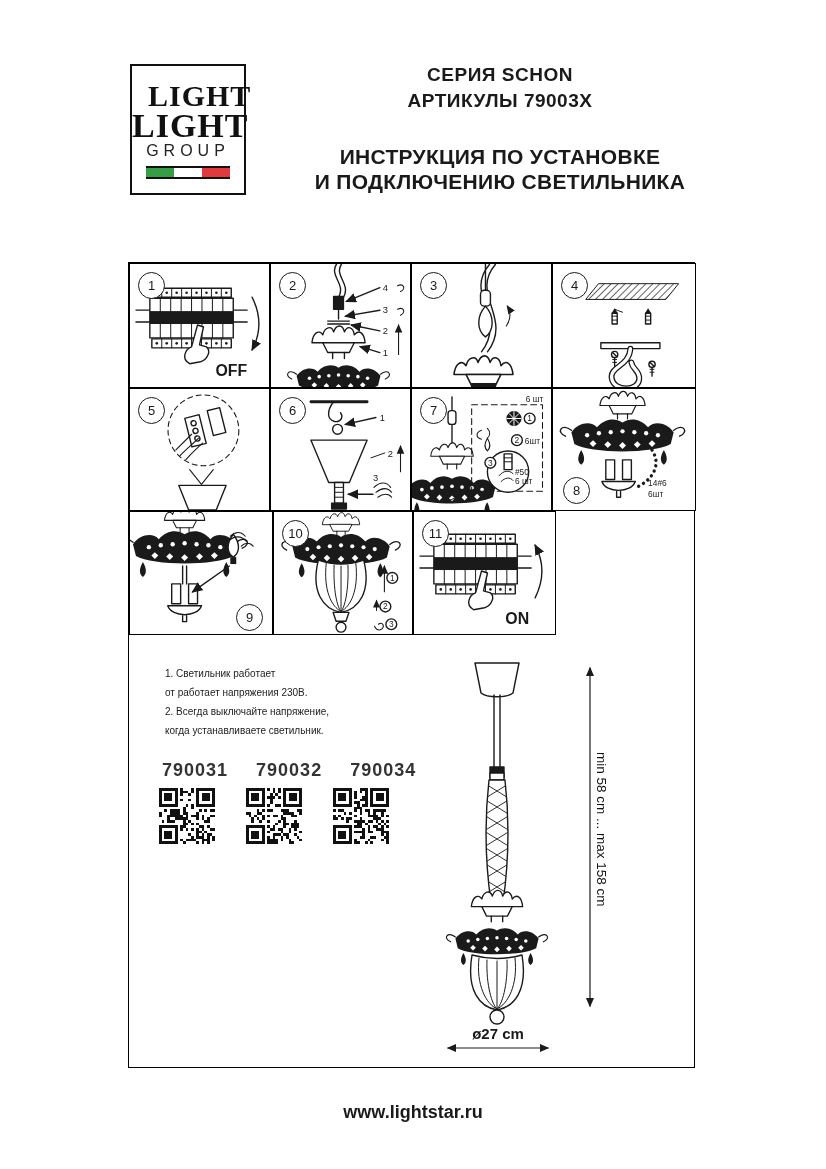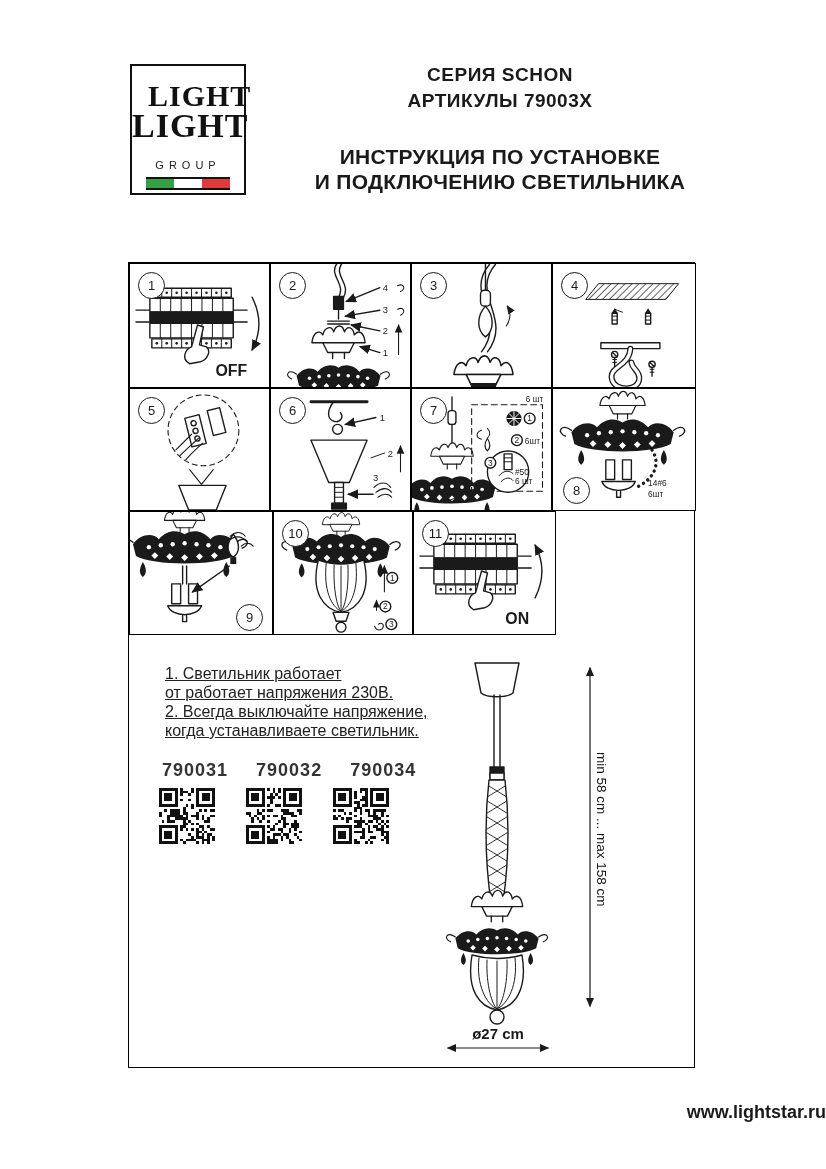--- a/index.html
+++ b/index.html
@@ -5,21 +5,21 @@
   html,body{margin:0;padding:0;background:#fff;}
   .page{position:relative;width:826px;height:1169px;background:#fff;overflow:hidden;
         font-family:"Liberation Sans",sans-serif;color:#1a1a1a;}
   
   .logo-box{position:absolute;left:130px;top:64px;width:116px;height:131px;
             border:2px solid #111;background:#fff;text-align:center;box-sizing:border-box;}
   .logo-l1{margin-top:16px;font-family:"Liberation Serif",serif;font-weight:bold;
            font-size:30px;line-height:28px;letter-spacing:1px;color:#111;padding-left:16px;}
   .logo-l2{font-family:"Liberation Serif",serif;font-weight:bold;font-size:34px;
            line-height:32px;letter-spacing:1px;color:#111;}
-  .logo-l3{font-size:11px;letter-spacing:5px;margin-top:17px;color:#222;}
+  .logo-l3{font-size:16px;letter-spacing:5px;margin-top:0;color:#222;}
   .flag{width:84px;height:9px;margin:6px auto 0;border-top:2px solid #111;
         border-bottom:2px solid #111;display:flex;}
   .flag span{flex:1;}
   .title-block{position:absolute;left:300px;top:62px;width:400px;text-align:center;
                font-weight:bold;color:#1a1a1a;}
   .title-series{font-size:19px;letter-spacing:.5px;line-height:26px;}
   .title-articles{font-size:19px;letter-spacing:.5px;line-height:26px;}
   .title-instr{margin-top:30px;font-size:21px;letter-spacing:.3px;line-height:25px;}
   
   .sheet{position:absolute;left:128px;top:262px;width:567px;height:806px;
@@ -27,28 +27,28 @@
   .panel{position:absolute;border:1px solid #000;background:#fff;box-sizing:border-box;overflow:hidden;}
   .stepnum{position:absolute;width:25px;height:25px;border:1.4px solid #1a1a1a;border-radius:50%;
            text-align:center;line-height:25px;font-size:13px;background:#fff;z-index:2;}
   svg.art{position:absolute;left:0;top:0;width:100%;height:100%;}
   .ink{stroke:#1a1a1a;fill:none;stroke-width:1.4;stroke-linecap:round;stroke-linejoin:round;}
   text{font-family:"Liberation Sans",sans-serif;fill:#1a1a1a;stroke:none;}
   text.big{font-size:16px;font-weight:bold;}
   text.lbl{font-size:9.5px;}
   text.sm{font-size:8.5px;}
   
-  .notes{position:absolute;left:165px;top:664px;font-size:16px;line-height:19px;color:#222;text-decoration:underline;}
+  .notes{position:absolute;left:165px;top:664px;font-size:10px;line-height:19px;color:#222;}
   .products{position:absolute;left:162px;top:760px;display:flex;gap:28px;
             font-size:18px;font-weight:bold;letter-spacing:1px;color:#333;}
   .qrrow{position:absolute;left:159px;top:788px;display:flex;gap:31px;}
   .qrrow svg{width:56px;height:56px;}
   .dim-v-label{position:absolute;left:594px;top:752px;writing-mode:vertical-rl;
                font-size:13.5px;color:#111;}
-  .footer{position:absolute;left:0;right:0;top:1102px;text-align:right;
+  .footer{position:absolute;left:0;right:0;top:1102px;text-align:center;
           font-size:18px;font-weight:bold;color:#1a1a1a;}
 </style>
 </head>
 <body>
 
 <div class="page">
 
   <svg width="0" height="0" style="position:absolute">
     <defs>
       <marker id="ah" markerWidth="9" markerHeight="9" refX="7" refY="3.5" orient="auto-start-reverse">

